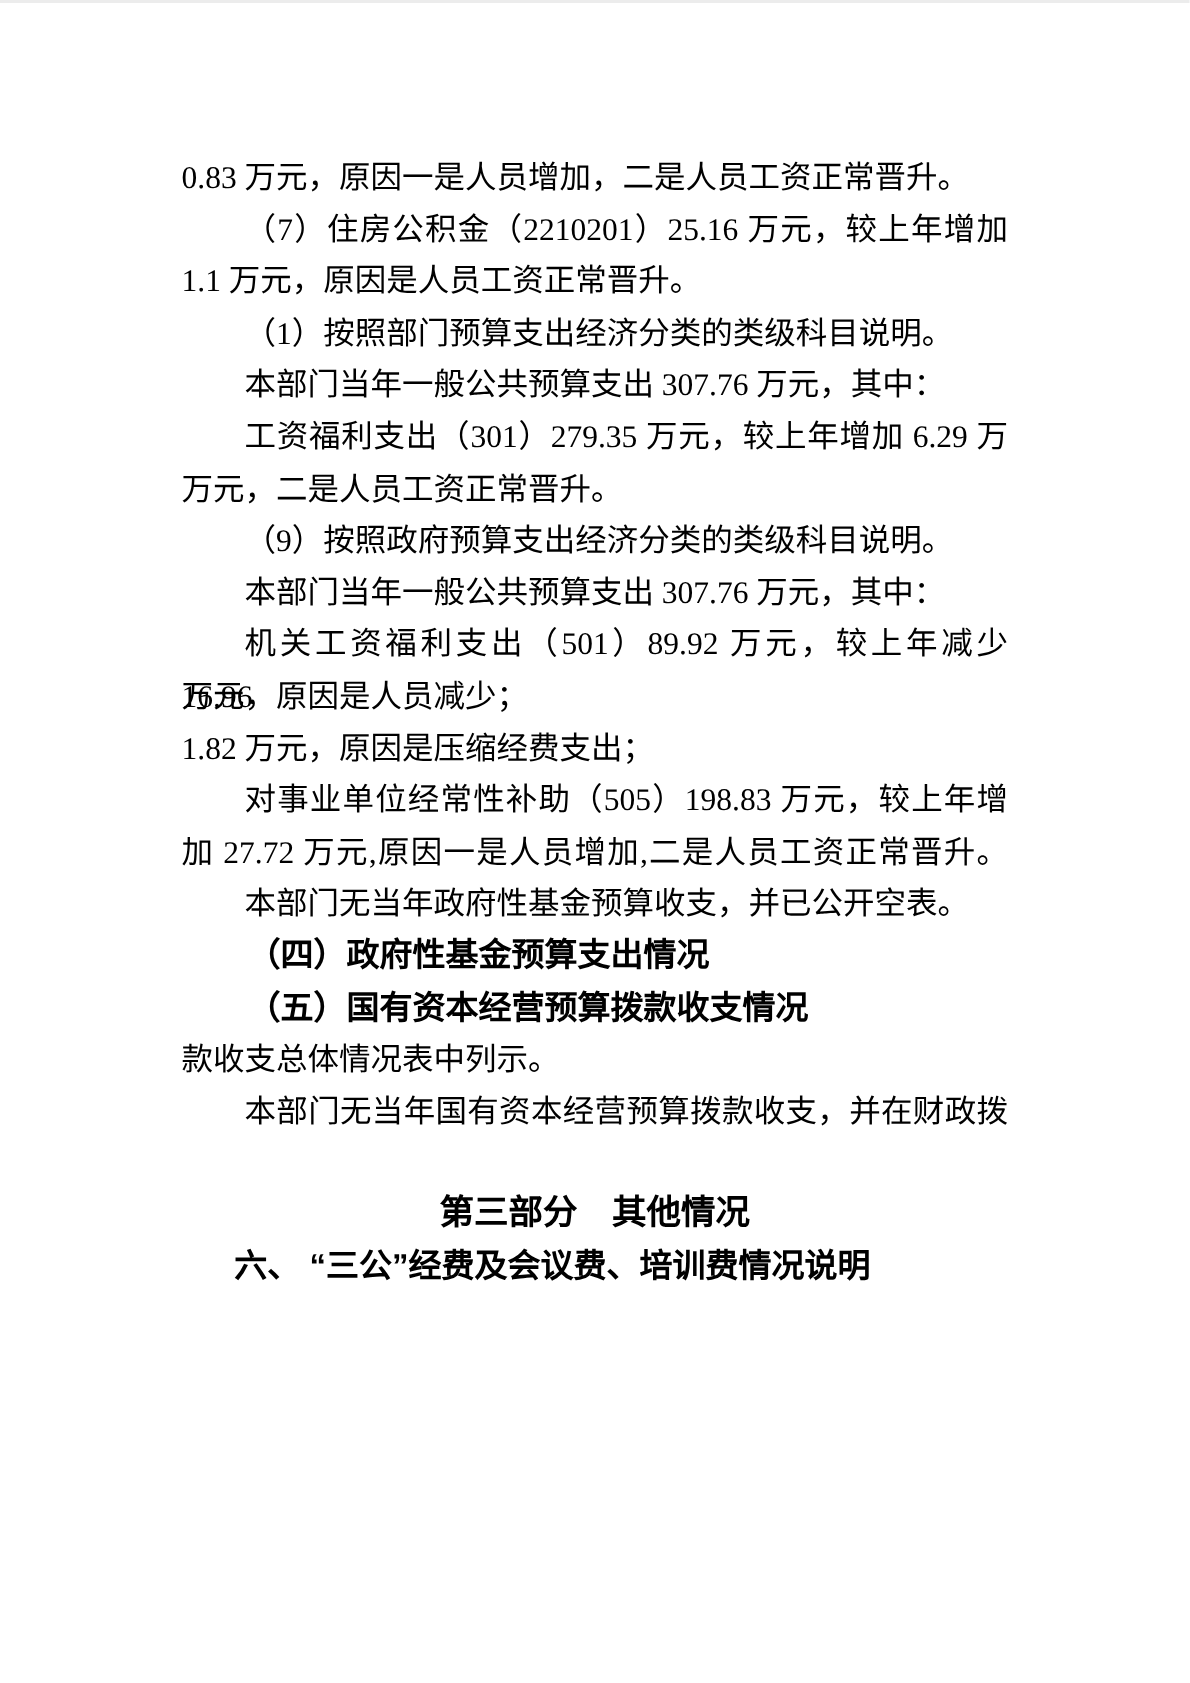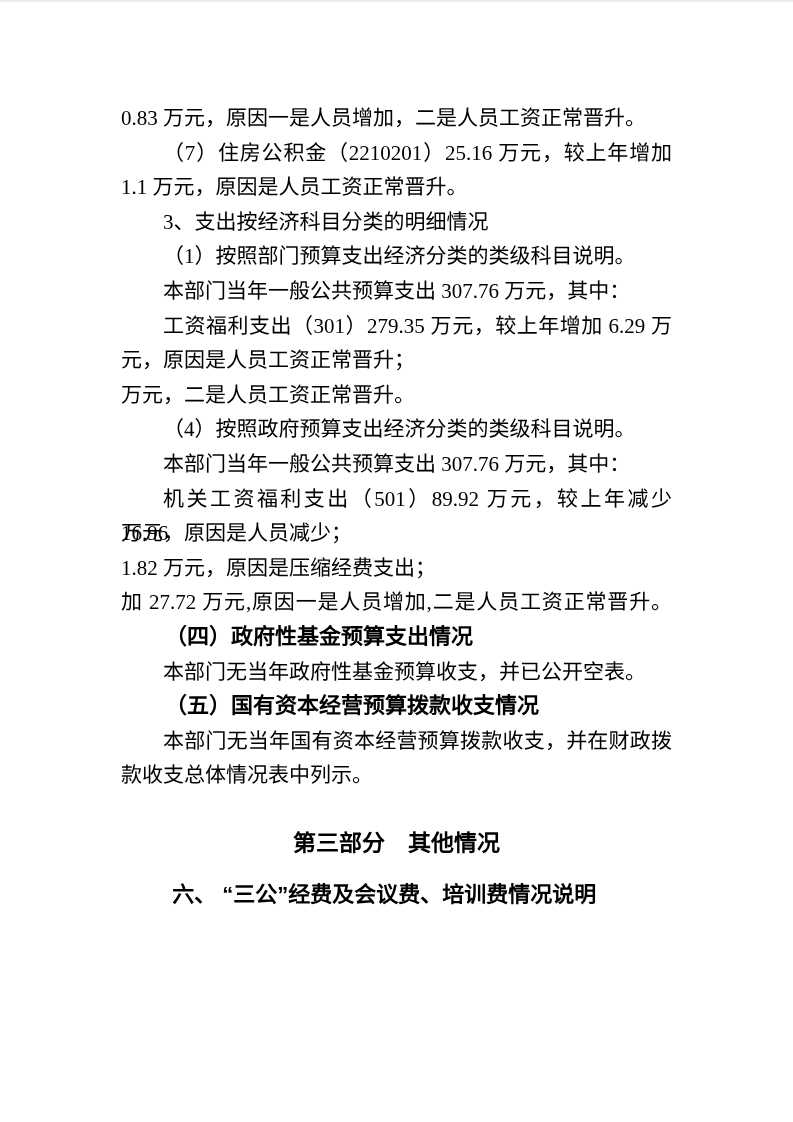--- a/index.html
+++ b/index.html
@@ -43,51 +43,50 @@
     text-indent: 2em;
   }
   
   .part-heading {
     height: 34.6px;
     margin: 34.6px 0 0 0;   
     text-align: center;
     text-indent: 0;
     font-weight: 700;
     font-size: 23px;
-    font-family: Liberation Serif, serif;
+    font-family: Liberation Mono, monospace;
   }
   
   .section-six {
     height: 34.6px;
-    margin: 16px;
+    margin: 0;
     font-weight: 700;
     font-size: 22px;
     font-family: "Liberation Sans", "DejaVu Sans", sans-serif;
     text-indent: 1.6em;
   }
 </style>
 </head>
 <body>
 
 <div class="page">
   <p class="line">0.83 万元，原因一是人员增加，二是人员工资正常晋升。</p>
   <p class="line indent stretch">（7）住房公积金（2210201）25.16 万元，较上年增加</p>
   <p class="line">1.1 万元，原因是人员工资正常晋升。</p>
-  <p class="line indent">3、支出按经济科目分类的明细情况</p>
   <p class="line indent">（1）按照部门预算支出经济分类的类级科目说明。</p>
   <p class="line indent">本部门当年一般公共预算支出 307.76 万元，其中：</p>
   <p class="line indent stretch">工资福利支出（301）279.35 万元，较上年增加 6.29 万</p>
-  <p class="line">元，原因是人员工资正常晋升；</p>
   <p class="line">万元，二是人员工资正常晋升。</p>
-  <p class="line indent">（4）按照政府预算支出经济分类的类级科目说明。</p>
+  <p class="line indent">（9）按照政府预算支出经济分类的类级科目说明。</p>
   <p class="line indent">本部门当年一般公共预算支出 307.76 万元，其中：</p>
   <p class="line indent stretch">机关工资福利支出（501）89.92 万元，较上年减少 16.96</p>
   <p class="line">万元，原因是人员减少；</p>
   <p class="line">1.82 万元，原因是压缩经费支出；</p>
+  <p class="line indent stretch">对事业单位经常性补助（505）198.83 万元，较上年增</p>
   <p class="line stretch">加 27.72 万元,原因一是人员增加,二是人员工资正常晋升。</p>
+  <p class="line indent">本部门无当年政府性基金预算收支，并已公开空表。</p>
   <p class="line h-bold">（四）政府性基金预算支出情况</p>
-  <p class="line indent">本部门无当年政府性基金预算收支，并已公开空表。</p>
   <p class="line h-bold">（五）国有资本经营预算拨款收支情况</p>
+  <p class="line">款收支总体情况表中列示。</p>
   <p class="line indent stretch">本部门无当年国有资本经营预算拨款收支，并在财政拨</p>
-  <p class="line">款收支总体情况表中列示。</p>
   <p class="part-heading">第三部分　其他情况</p>
   <p class="section-six">六、 “三公”经费及会议费、培训费情况说明</p>
 </div>
 
 </body></html>

